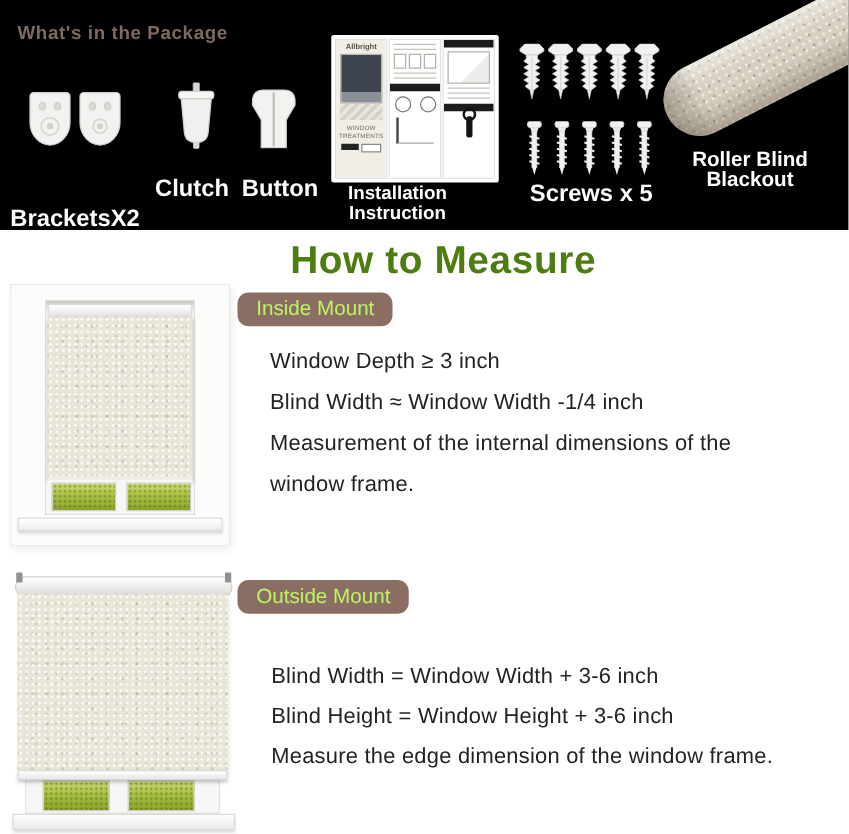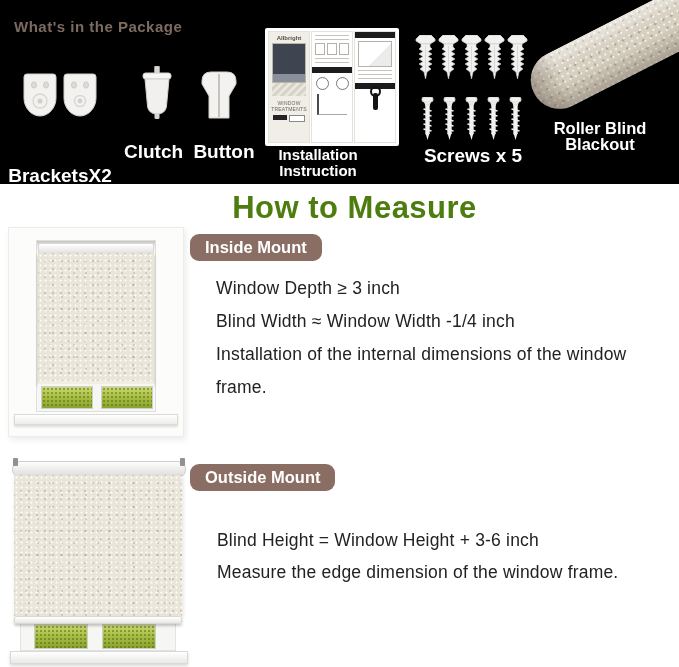--- a/index.html
+++ b/index.html
@@ -47,22 +47,22 @@
         background-image:
           linear-gradient(to bottom,rgba(255,255,255,.5),rgba(255,255,255,0) 35%,rgba(0,0,0,0) 55%,rgba(92,82,66,.38) 100%),
           radial-gradient(rgba(255,255,255,.7) 1px,transparent 1.3px),
           radial-gradient(rgba(104,94,78,.4) 1px,transparent 1.3px);
         background-size:100% 100%,6px 6px,9px 9px;}
   .tube::before{content:"";position:absolute;inset:0;border-radius:inherit;
         background:linear-gradient(to right,rgba(112,102,86,.55),rgba(112,102,86,0) 16%);}
 
   
   .how-title{left:30px;right:0;top:190px;text-align:center;font-size:31px;font-weight:600;color:#4d7c0f;letter-spacing:.5px;}
-  .badge{position:absolute;background:#8a6e63;color:#ffffff;border-radius:9px;height:27px;line-height:27px;
-         padding:0 15px;font-size:16.5px;font-weight:700;}
+  .badge{position:absolute;background:#8a6e63;color:#bef264;border-radius:9px;height:27px;line-height:27px;
+         padding:0 15px;font-size:16.5px;font-weight:400;}
   .spec{position:absolute;color:#222;font-size:17.5px;letter-spacing:.2px;}
   .m-line{line-height:33px;}
   .m-line2{line-height:32px;}
 
   
   .fabric{background-color:#eae5d9;
       background-image:
         radial-gradient(rgba(255,255,255,.95) .8px,transparent 1.2px),
         radial-gradient(rgba(151,140,120,.38) .8px,transparent 1.2px),
         radial-gradient(rgba(120,110,92,.22) 1px,transparent 1.4px);
@@ -298,38 +298,39 @@
       <div>Blackout</div>
     </div>
   </div>
 
   <div class="abs how-title">How to Measure</div>
 
   <div class="badge" style="left:190px;top:234px;">Inside Mount</div>
   <div class="spec" style="left:216px;top:272px;width:420px;">
     <div class="m-line">Window Depth ≥ 3 inch</div>
     <div class="m-line">Blind Width ≈ Window Width -1/4 inch</div>
-    <div class="m-line">Installation of the internal dimensions of the window frame.</div>
+    <div class="m-line">Measurement of the internal dimensions of the window frame.</div>
   </div>
 
   <div class="abs fig-in">
     <div class="abs fi-frame"></div>
     <div class="abs fi-open">
       <div class="abs fi-roller"></div>
       <div class="abs fi-fabric fabric"></div>
       <div class="abs fi-winband">
         <div class="abs fi-pane-l grass"></div>
         <div class="abs fi-pane-r grass"></div>
       </div>
     </div>
     <div class="abs fi-sill"></div>
   </div>
 
   <div class="badge" style="left:190px;top:464px;">Outside Mount</div>
   <div class="spec" style="left:217px;top:524px;width:445px;">
+    <div class="m-line2">Blind Width = Window Width + 3-6 inch</div>
     <div class="m-line2">Blind Height = Window Height + 3-6 inch</div>
     <div class="m-line2">Measure the edge dimension of the window frame.</div>
   </div>
 
   <div class="abs fig-out">
     <div class="abs fo-winband">
       <div class="abs fo-pane-l grass"></div>
       <div class="abs fo-pane-r grass"></div>
     </div>
     <div class="abs fo-sill"></div>

